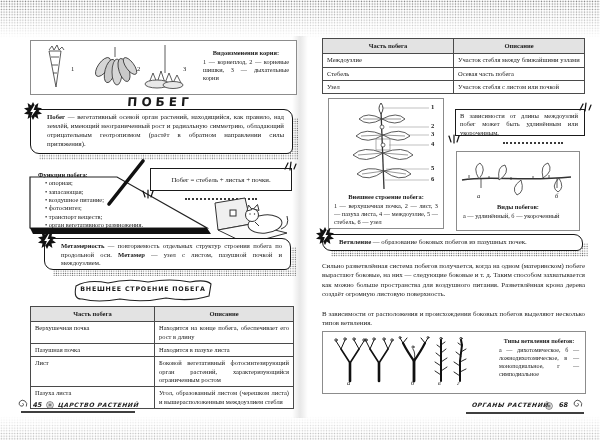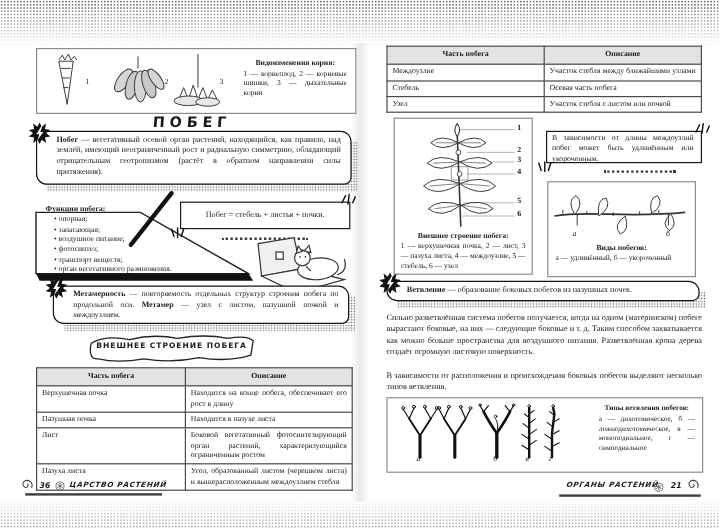--- a/index.html
+++ b/index.html
@@ -208,21 +208,21 @@
       <tr>
             <td class="c1">Пазуха листа</td>
             <td>Угол, образованный листом (черешком листа) и вышерасположенным междоузлием стебля</td>
           </tr>
     </tbody>
       </table>
 
     <svg class="abs" style="left:17px;top:398px;" width="11" height="11" viewBox="0 0 11 11">
       <path d="M5.5,5.5 a1,1 0 0,1 1,1 a2,2 0 0,1 -2.6,1.6 a3,3 0 0,1 -1.4,-4.2 a4,4 0 0,1 5.6,-0.8 a4.6,4.6 0 0,1 1.2,5.4" fill="none" stroke="#444" stroke-width="0.9"></path>
     </svg>
-    <span class="abs pnum" style="left:33px;top:401px;">36</span>
+    <span class="abs pnum" style="left:33px;top:401px;">45</span>
     <svg class="abs" style="left:46px;top:401px;" width="8" height="8" viewBox="0 0 8 8">
       <circle cx="4" cy="4" r="3.4" fill="none" stroke="#555" stroke-width="0.7"></circle>
       <g stroke="#555" stroke-width="0.7">
           <line x1="4" y1="1.5" x2="4" y2="6.5"></line>
           <line x1="1.8" y1="2.7" x2="6.2" y2="5.3"></line>
           <line x1="6.2" y1="2.7" x2="1.8" y2="5.3"></line>
         </g>
     </svg>
     <span class="abs footer-hand" style="left:58px;top:401px;">ЦАРСТВО РАСТЕНИЙ</span>
     <div class="footer-line" style="left:21px;top:411px;width:114px;"></div>
@@ -406,20 +406,20 @@
 
     <span class="abs footer-hand" style="left:472px;top:401px;">ОРГАНЫ РАСТЕНИЙ</span>
     <svg class="abs" style="left:545px;top:402px;" width="8" height="8" viewBox="0 0 8 8">
       <circle cx="4" cy="4" r="3.4" fill="none" stroke="#555" stroke-width="0.7"></circle>
       <g stroke="#555" stroke-width="0.7">
           <line x1="4" y1="1.5" x2="4" y2="6.5"></line>
           <line x1="1.8" y1="2.7" x2="6.2" y2="5.3"></line>
           <line x1="6.2" y1="2.7" x2="1.8" y2="5.3"></line>
         </g>
     </svg>
-    <span class="abs pnum" style="left:559px;top:401px;">21</span>
+    <span class="abs pnum" style="left:559px;top:401px;">68</span>
     <svg class="abs" style="left:572px;top:398px;" width="11" height="11" viewBox="0 0 11 11">
       <path d="M5.5,5.5 a1,1 0 0,1 1,1 a2,2 0 0,1 -2.6,1.6 a3,3 0 0,1 -1.4,-4.2 a4,4 0 0,1 5.6,-0.8 a4.6,4.6 0 0,1 1.2,5.4" fill="none" stroke="#444" stroke-width="0.9"></path>
     </svg>
     <div class="footer-line" style="left:466px;top:412px;width:118px;"></div>
   </div>
 
 </div>
 
 </body></html>

